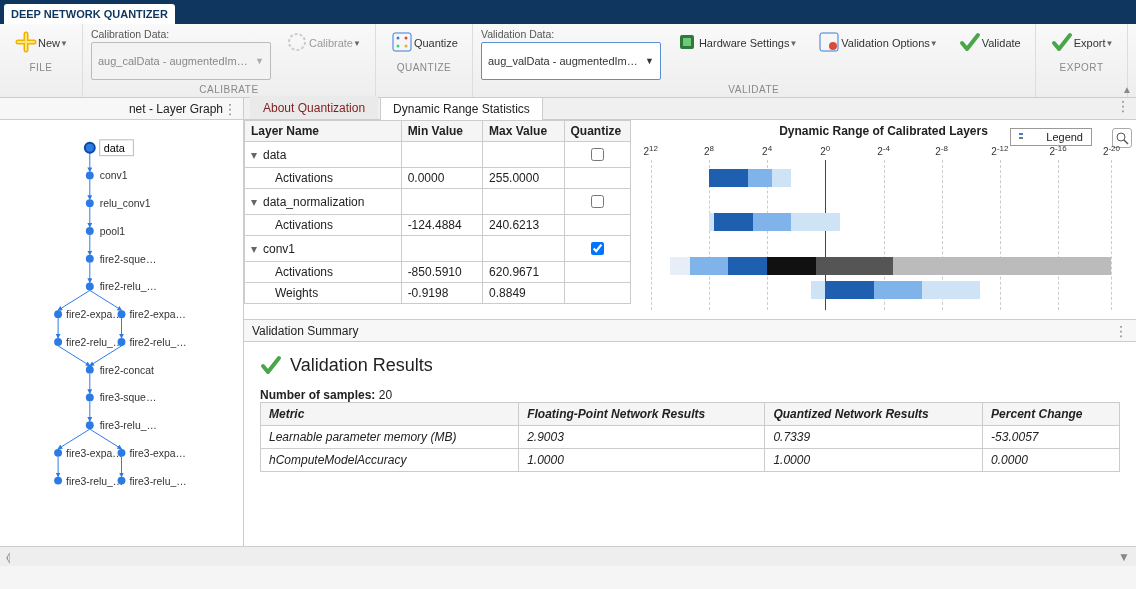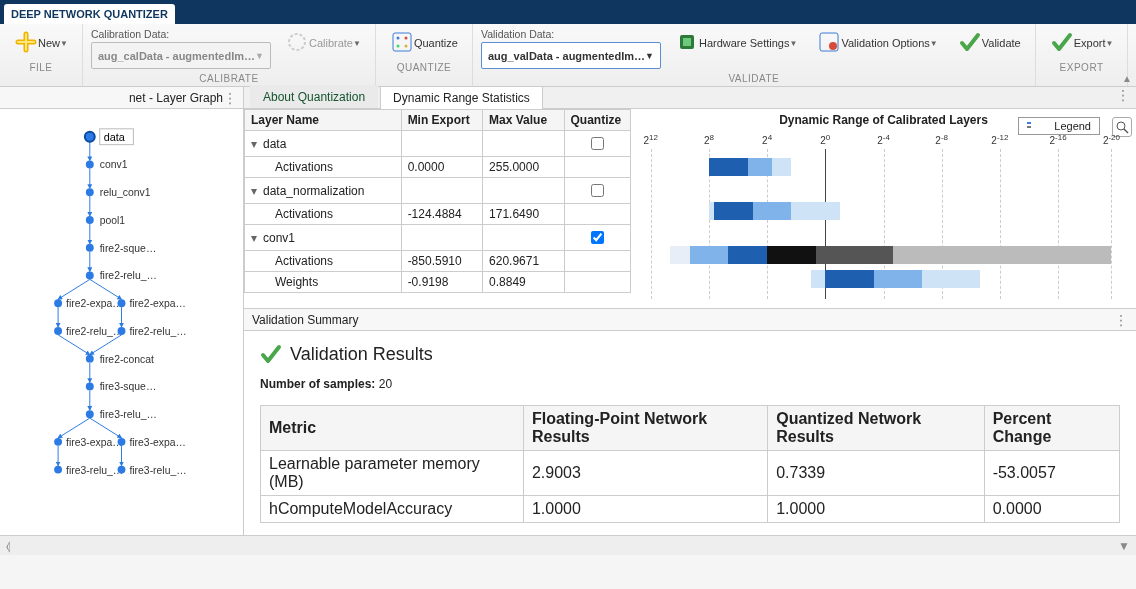--- a/index.html
+++ b/index.html
@@ -49,22 +49,22 @@
   }
   .ts-btn.disabled { color:#999; }
   .ts-icon {
     width:24px; height:24px; display:flex; align-items:center; justify-content:center;
     margin-bottom:2px;
   }
   .ts-btn .caret { font-size:8px; color:#666; }
   .ts-label-row { font-size:10.5px; color:#555; margin-bottom:2px;}
   .ts-dropdown {
     border:1px solid #bbb; background:#fff; border-radius:2px;
-    height:27px; display:flex; align-items:center; padding:0 6px;
-    font-size:11px; color:#333; min-width:180px; justify-content:space-between;font-weight:bold;
+    height:38px; display:flex; align-items:center; padding:0 6px;
+    font-size:11px; color:#333; min-width:180px; justify-content:space-between;
   }
   .ts-dropdown.disabled { background:#f3f3f3; color:#888; }
   .ts-section-title {
     text-align:center; font-size:10px; color:#888; letter-spacing:0.5px;
     margin-top:4px;
   }
   .toolstrip-expand {
     position:absolute; right:4px; bottom:2px; font-size:10px; color:#888;
   }
 
@@ -88,36 +88,36 @@
   .node-box {
     fill:#fff; stroke:#bbb;
   }
 
   .right-pane { flex:1; display:flex; flex-direction:column; background:#fff; }
   .tabstrip {
     height:22px; background:#f0f0f0; border-bottom:1px solid #ccc;
     display:flex; align-items:flex-end; padding-left:6px; position:relative;
   }
   .tab {
-    padding:4px 12px; font-size:12px; color:#14532d;
+    padding:4px 12px; font-size:12px; color:#7f1d1d;
     border:1px solid transparent; border-bottom:none;
     background:#eaeaea; margin-right:2px;
   }
   .tab.active {
     background:#fff; border-color:#ccc; color:#222;
     position:relative; top:1px;
   }
   .tabstrip .kebab { position:absolute; right:6px; top:3px; }
 
   .stats-area { display:flex; flex:0 0 auto; height:200px; border-bottom:1px solid #ccc; }
   .stats-table-wrap { width:387px; overflow:hidden; }
   .chart-wrap { flex:1; position:relative; padding-top:4px; }
   .chart-title { text-align:center; font-weight:600; font-size:12px; }
   .chart-legend {
-    position:absolute; right:36px; top:8px;
+    position:absolute; right:44px; top:8px;
     border:1px solid #999; background:#fff; padding:2px 8px;
     display:flex; align-items:center; gap:15px; font-size:11px;justify-content:space-between;
   }
   .chart-zoom {
     position:absolute; right:4px; top:8px; width:20px; height:20px;
     border:1px solid #aaa; border-radius:3px; background:#fff;
     display:flex; align-items:center; justify-content:center; font-size:12px;
   }
   .chart-axis { position:relative; height:16px; margin:6px 10px 0 10px; }
   .tick { position:absolute; font-size:10px; color:#333; transform:translateX(-50%); }
@@ -144,21 +144,21 @@
     height:22px; background:#f7f7f7; border-bottom:1px solid #ccc;
     display:flex; align-items:center; padding:0 8px; font-size:12px;
     justify-content:space-between;
   }
   .val-body { padding:12px 16px; overflow:auto; flex:1; }
   .val-title { display:flex; align-items:center; gap:8px; font-size:18px; margin-bottom:12px; }
   .check-icon {
     width:22px; height:22px;
   }
   table.valres {
-    border-collapse:collapse; width:100%; font-size:16px;
+    border-collapse:collapse; width:100%; font-size:12px;font-style:italic;
   }
   table.valres th, table.valres td {
     border:1px solid #ccc; padding:4px 8px; text-align:left;
   }
   table.valres th { background:#f5f5f5; font-weight:600; }
 
   .statusbar {
     height:20px; background:#eee; border-top:1px solid #ccc;
     display:flex; align-items:center; justify-content:space-between;
     padding:0 6px; color:#888;
@@ -388,21 +388,21 @@
         <table class="stats">
           <colgroup>
               <col style="width:150px">
               <col style="width:78px">
               <col style="width:78px">
               <col style="width:50px">
             </colgroup>
           <tbody>
               <tr>
             <th>Layer Name</th>
-            <th>Min Export</th>
+            <th>Min Value</th>
             <th>Max Value</th>
             <th>Quantize</th>
           </tr>
           <tr>
             <td><span class="exp-caret">▾</span><span>data</span></td>
             <td></td>
                 <td></td>
             <td style="text-align:center"><input type="checkbox" style=""></td>
           </tr>
           <tr>
@@ -413,21 +413,21 @@
           </tr>
           <tr>
             <td><span class="exp-caret">▾</span><span>data_normalization</span></td>
             <td></td>
                 <td></td>
             <td style="text-align:center"><input type="checkbox" style=""></td>
           </tr>
           <tr>
             <td class="indent">Activations</td>
             <td class="num">-124.4884</td>
-            <td class="num">171.6490</td>
+            <td class="num">240.6213</td>
             <td></td>
           </tr>
           <tr>
             <td><span class="exp-caret">▾</span><span>conv1</span></td>
             <td></td>
                 <td></td>
             <td style="text-align:center"><input type="checkbox" checked="" style=""></td>
           </tr>
           <tr>
             <td class="indent">Activations</td>
@@ -515,21 +515,21 @@
       <span>Validation Summary</span>
       <span class="kebab">⋮</span>
     </div>
     <div class="val-body">
       <div class="val-title">
         <svg class="check-icon" viewBox="0 0 22 22">
             <path d="M3 12l5 6L19 4" stroke="#4aa64a" stroke-width="4" fill="none" stroke-linecap="round" stroke-linejoin="round"></path>
           </svg>
         <span>Validation Results</span>
       </div>
-      <div style="margin-bottom:14px">
+      <div style="margin-bottom:0">
         <b>Number of samples:</b>
         <span>20</span>
       </div>
       <table class="valres">
         <tbody>
             <tr>
           <th>Metric</th>
           <th>Floating-Point Network Results</th>
           <th>Quantized Network Results</th>
           <th>Percent Change</th>

